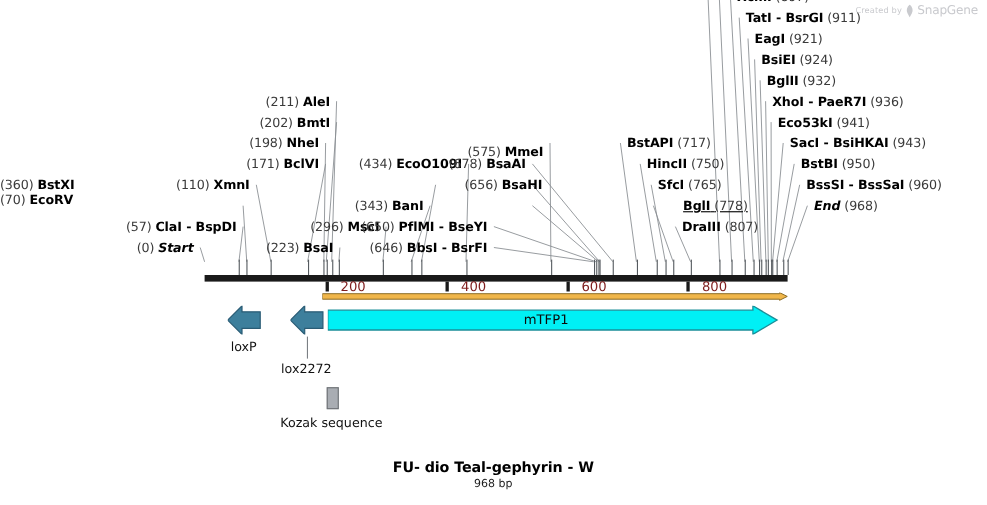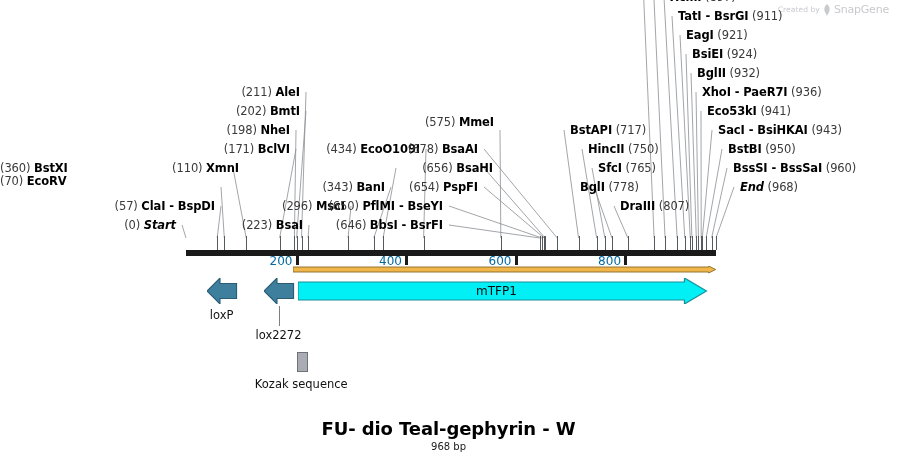--- a/index.html
+++ b/index.html
@@ -118,24 +118,25 @@
     position: absolute;
     width: 3px;
     background: #1a1a1a;
     top: 20px;
     height: 9px;
   }
   .tick-num {
     position: absolute;
     top: 18px;
     font-size: 12px;
-    color: #0369a1;
+    color: #7f1d1d;
     transform: translateX(-100%);
     padding-right: 3px;
     white-space: nowrap;
+    margin-left: 40px;
   }
 
   
   .feature-layer {
     position: absolute;
     left: 0;
     top: 264px;
     width: 897px;
     height: 130px;
     text-align: center;
@@ -167,21 +168,21 @@
 
   
   .title-block {
     position: absolute;
     left: 0;
     top: 418px;
     width: 897px;
     text-align: center;
   }
   .plasmid-title {
-    font-size: 18px;
+    font-size: 13px;
     font-weight: bold;
     color: #000;
     letter-spacing: -0.1px;
   }
   .plasmid-size {
     font-size: 10px;
     color: #1a1a1a;
     margin-top: 2px;
   }
 </style>
@@ -235,40 +236,39 @@
       <path d="M 712 130 L 702.3119834710744 238" stroke="#8a8e93" stroke-width="0.8" fill="none"></path>
       <path d="M 722 149 L 706.1446280991736 238" stroke="#8a8e93" stroke-width="0.8" fill="none"></path>
       <path d="M 727 168 L 711.6198347107438 238" stroke="#8a8e93" stroke-width="0.8" fill="none"></path>
       <path d="M 734 187 L 716 238" stroke="#8a8e93" stroke-width="0.8" fill="none"></path>
     </svg>
 
   <div class="label-layer" id="label-layer">
       <div class="enz right-name" style="top: 219px; left: 0px; width: 176px; text-align: right;"><span class="pos">(0)</span> <span class="nm ital">Start</span></div>
       <div class="enz right-name" style="top: 200px; left: 0px; width: 215px; text-align: right;"><span class="pos">(57)</span> <span class="nm">ClaI</span><span class="sep"> - </span><span class="nm">BspDI</span></div>
       <div class="enz right-name" style="top: 175px; left: 0px; width: 215px; text-align: left;"><span class="pos">(70)</span> <span class="nm">EcoRV</span></div>
-      <div class="enz right-name" style="top: 162px; left: 0px; width: 227px; text-align: right; margin-left: 12px;"><span class="pos">(110)</span> <span class="nm">XmnI</span></div>
+      <div class="enz right-name" style="top: 162px; left: 0px; width: 227px; text-align: right;"><span class="pos">(110)</span> <span class="nm">XmnI</span></div>
       <div class="enz right-name" style="top: 143px; left: 0px; width: 290px; text-align: right;"><span class="pos">(171)</span> <span class="nm">BclVI</span></div>
       <div class="enz right-name" style="top: 124px; left: 0px; width: 290px; text-align: right;"><span class="pos">(198)</span> <span class="nm">NheI</span></div>
       <div class="enz right-name" style="top: 105px; left: 0px; width: 300px; text-align: right;"><span class="pos">(202)</span> <span class="nm">BmtI</span></div>
       <div class="enz right-name" style="top: 86px; left: 0px; width: 300px; text-align: right;"><span class="pos">(211)</span> <span class="nm">AleI</span></div>
       <div class="enz right-name" style="top: 219px; left: 0px; width: 303px; "><span class="pos">(223)</span> <span class="nm">BsaI</span></div>
       <div class="enz right-name" style="top: 200px; left: 0px; width: 345px; text-align: right;"><span class="pos">(296)</span> <span class="nm">MscI</span></div>
       <div class="enz right-name" style="top: 181px; left: 0px; width: 385px; text-align: right;"><span class="pos">(343)</span> <span class="nm">BanI</span></div>
       <div class="enz right-name" style="top: 162px; left: 0px; width: 390px; text-align: left;"><span class="pos">(360)</span> <span class="nm">BstXI</span></div>
       <div class="enz right-name" style="top: 143px; left: 0px; width: 420px; text-align: right;"><span class="pos">(434)</span> <span class="nm">EcoO109I</span></div>
-      <div class="enz right-name" style="top: 116px; left: 0px; width: 494px; text-align: right;"><span class="pos">(575)</span> <span class="nm">MmeI</span></div>
+      <div class="enz right-name" style="top: 132px; left: 0px; width: 494px; text-align: right;"><span class="pos">(575)</span> <span class="nm">MmeI</span></div>
       <div class="enz right-name" style="top: 219px; left: 0px; width: 443px; text-align: right;"><span class="pos">(646)</span> <span class="nm">BbsI</span><span class="sep"> - </span><span class="nm">BsrFI</span></div>
       <div class="enz right-name" style="top: 200px; left: 0px; width: 443px; text-align: right;"><span class="pos">(650)</span> <span class="nm">PflMI</span><span class="sep"> - </span><span class="nm">BseYI</span></div>
-      <div class="enz right-name" style="top: 181px; left: 0px; width: 478px; text-align: right;"><span class="pos">(654)</span> <span class="nm">PspFI</span></div>
       <div class="enz right-name" style="top: 162px; left: 0px; width: 478px; text-align: right; margin-left: 15px;"><span class="pos">(656)</span> <span class="nm">BsaHI</span></div>
       <div class="enz right-name" style="top: 143px; left: 0px; width: 478px; text-align: right;"><span class="pos">(678)</span> <span class="nm">BsaAI</span></div>
       <div class="enz" style="top: 124px; left: 570px;"><span class="nm">BstAPI</span> <span class="pos">(717)</span></div>
       <div class="enz" style="top: 143px; left: 588px;"><span class="nm">HincII</span> <span class="pos">(750)</span></div>
       <div class="enz" style="top: 162px; left: 598px;"><span class="nm">SfcI</span> <span class="pos">(765)</span></div>
-      <div class="enz" style="top: 181px; left: 580px;"><span class="nm">BglI</span> <span class="pos">(778)</span></div>
+      <div class="enz" style="top: 181px; left: 621px; text-decoration: underline;"><span class="nm">BglI</span> <span class="pos">(778)</span></div>
       <div class="enz" style="top: 200px; left: 620px;"><span class="nm">DraIII</span> <span class="pos">(807)</span></div>
       <div class="enz" style="top: -9px; left: 670px;"><span class="nm">XcmI</span> <span class="pos">(897)</span></div>
       <div class="enz" style="top: 10px; left: 678px;"><span class="nm">TatI</span><span class="sep"> - </span><span class="nm">BsrGI</span> <span class="pos">(911)</span></div>
       <div class="enz" style="top: 29px; left: 686px;"><span class="nm">EagI</span> <span class="pos">(921)</span></div>
       <div class="enz" style="top: 48px; left: 692px;"><span class="nm">BsiEI</span> <span class="pos">(924)</span></div>
       <div class="enz" style="top: 67px; left: 697px;"><span class="nm">BglII</span> <span class="pos">(932)</span></div>
       <div class="enz" style="top: 86px; left: 702px;"><span class="nm">XhoI</span><span class="sep"> - </span><span class="nm">PaeR7I</span> <span class="pos">(936)</span></div>
       <div class="enz" style="top: 105px; left: 707px;"><span class="nm">Eco53kI</span> <span class="pos">(941)</span></div>
       <div class="enz" style="top: 124px; left: 718px;"><span class="nm">SacI</span><span class="sep"> - </span><span class="nm">BsiHKAI</span> <span class="pos">(943)</span></div>
       <div class="enz" style="top: 143px; left: 728px;"><span class="nm">BstBI</span> <span class="pos">(950)</span></div>

